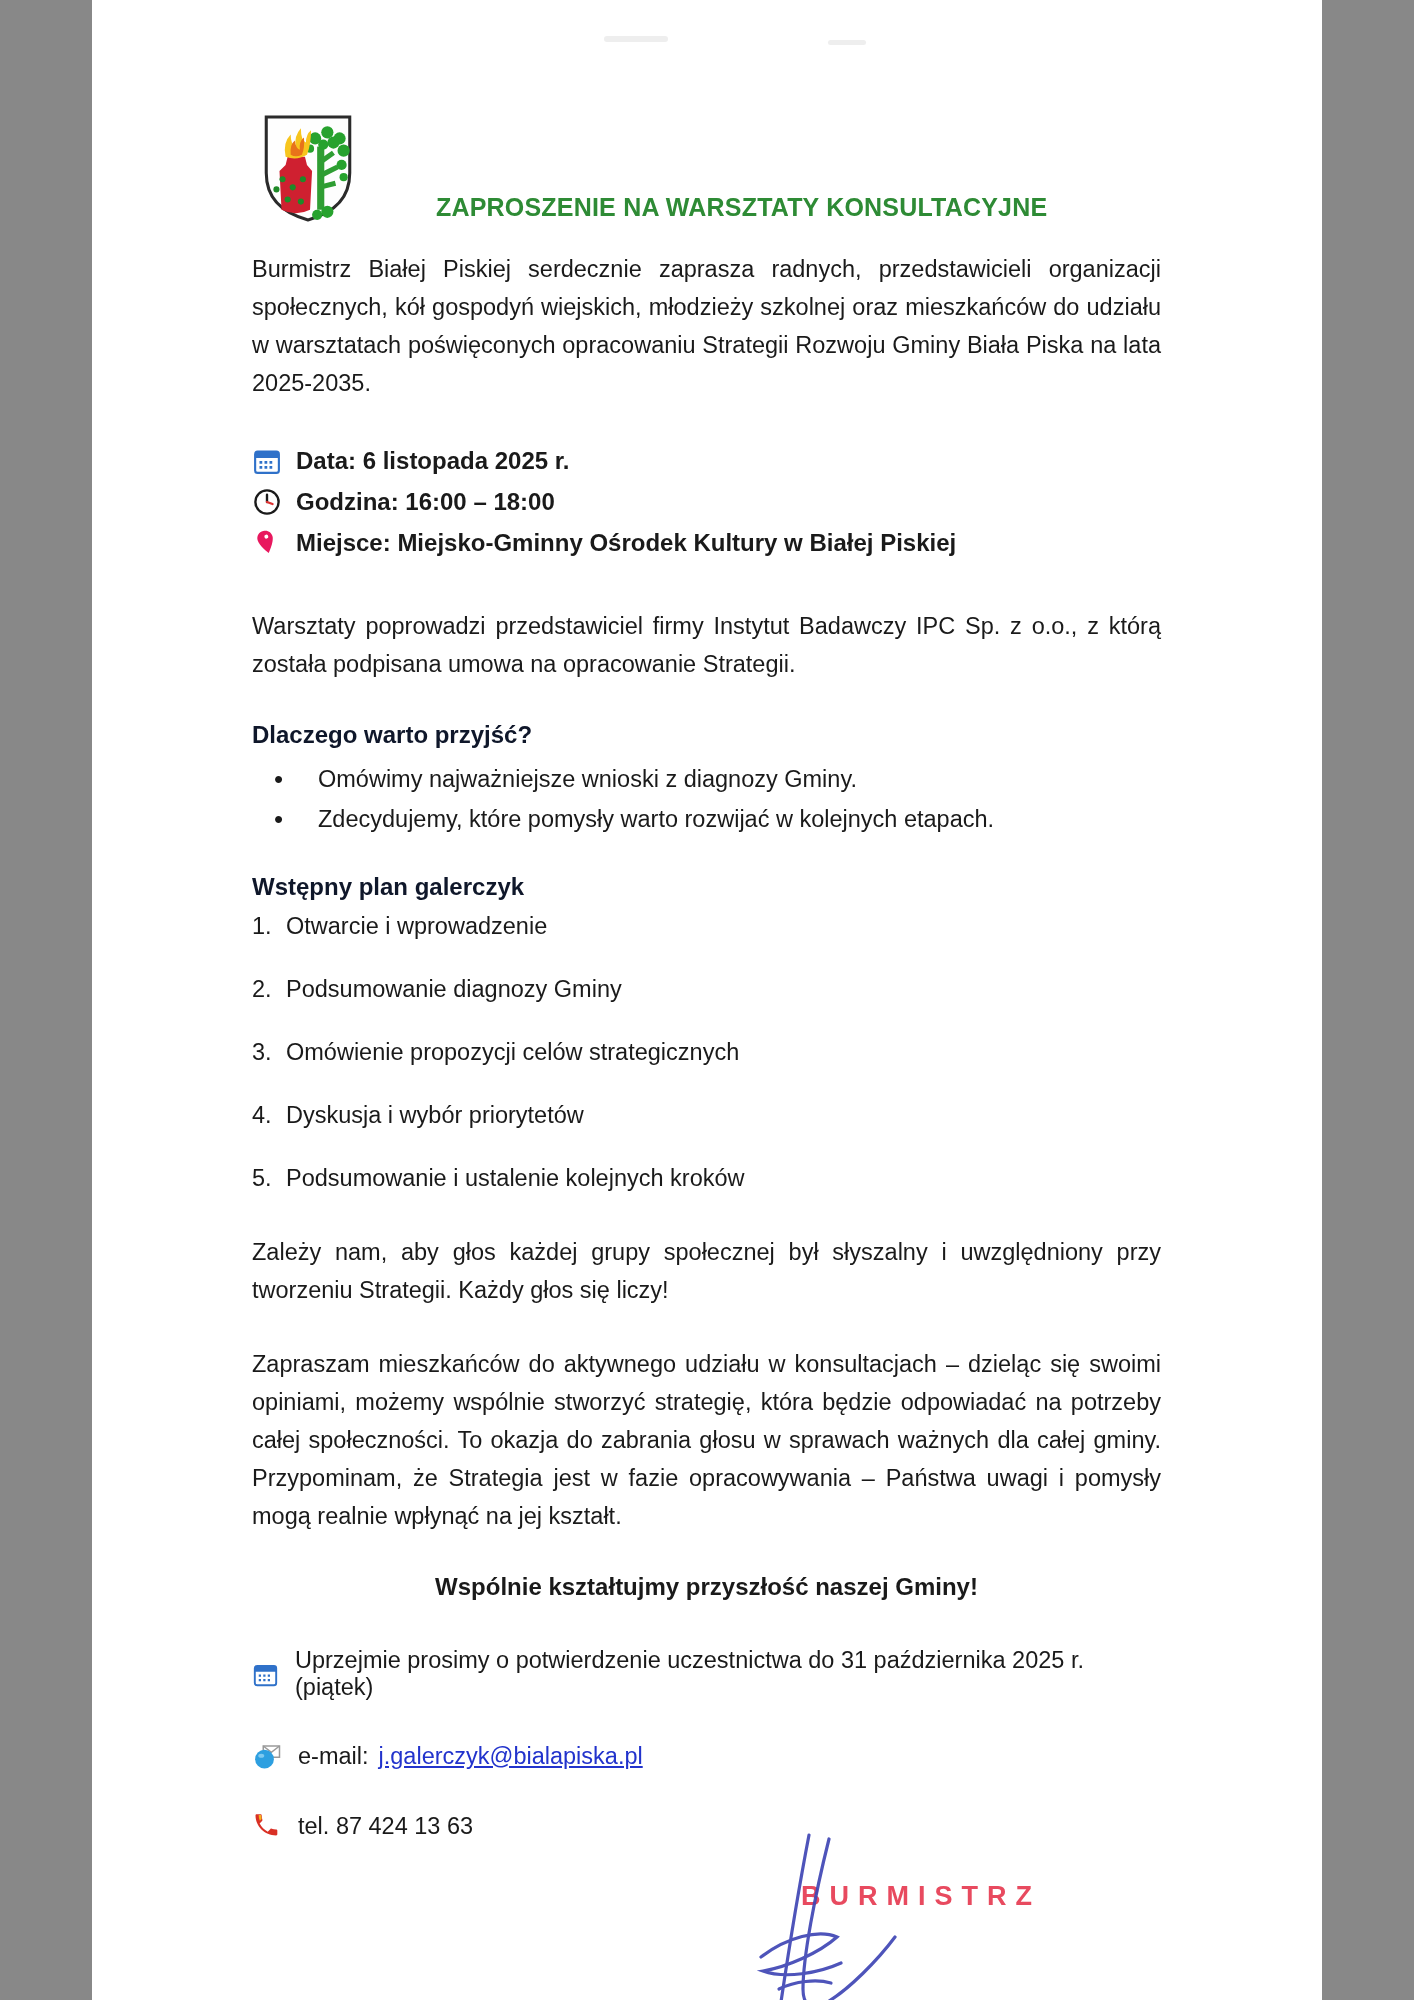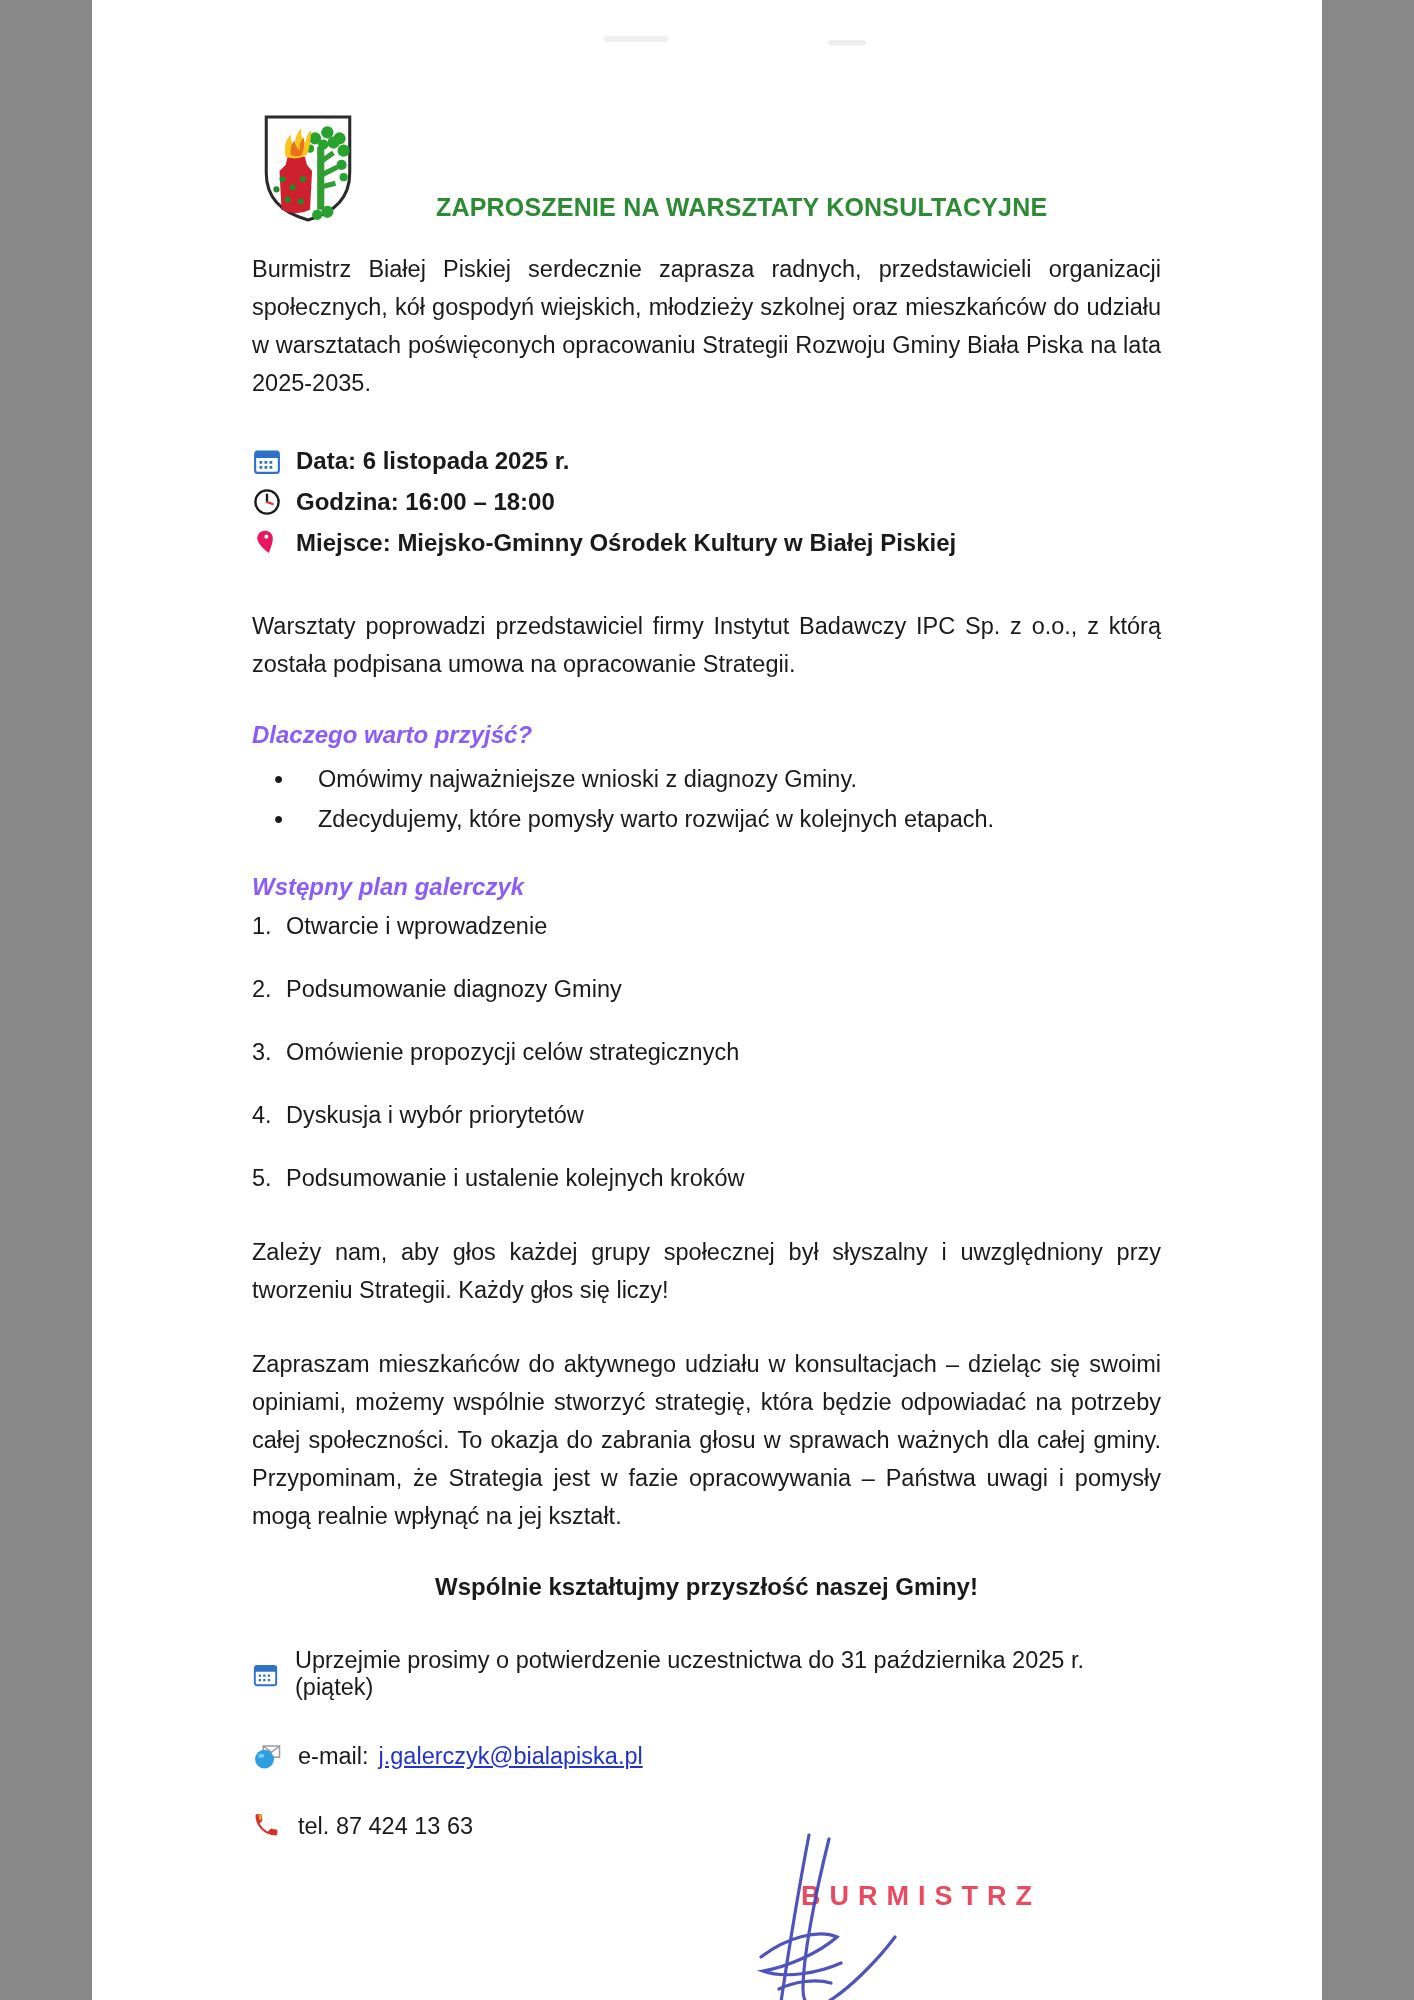--- a/index.html
+++ b/index.html
@@ -32,21 +32,21 @@
     font-size:23.5px;line-height:38px;margin:0 0 38px 0;
     text-align:justify;
   }
 
   
   .details{margin:0 0 44px 0;}
   .detail-row{display:flex;align-items:center;font-weight:bold;font-size:24px;line-height:41px;}
   .detail-row .ico{width:30px;height:30px;margin-right:14px;flex:0 0 auto;display:inline-flex;}
 
   .sec-heading{
-    color:#8b5cf6;font-size:24px;font-weight:bold;margin:0 0 10px 0;font-style:italic;
+    color:#0f172a;font-size:24px;font-weight:bold;margin:0 0 10px 0;
   }
   ul.bullets{list-style:none;margin:0 0 34px 0;padding:0;}
   ul.bullets li{
     font-size:23.5px;line-height:40px;padding-left:66px;position:relative;
   }
   ul.bullets li::before{
     content:"•";position:absolute;left:22px;top:0;font-size:26px;
   }
 
   .plan{margin:4px 0 40px 0;}

